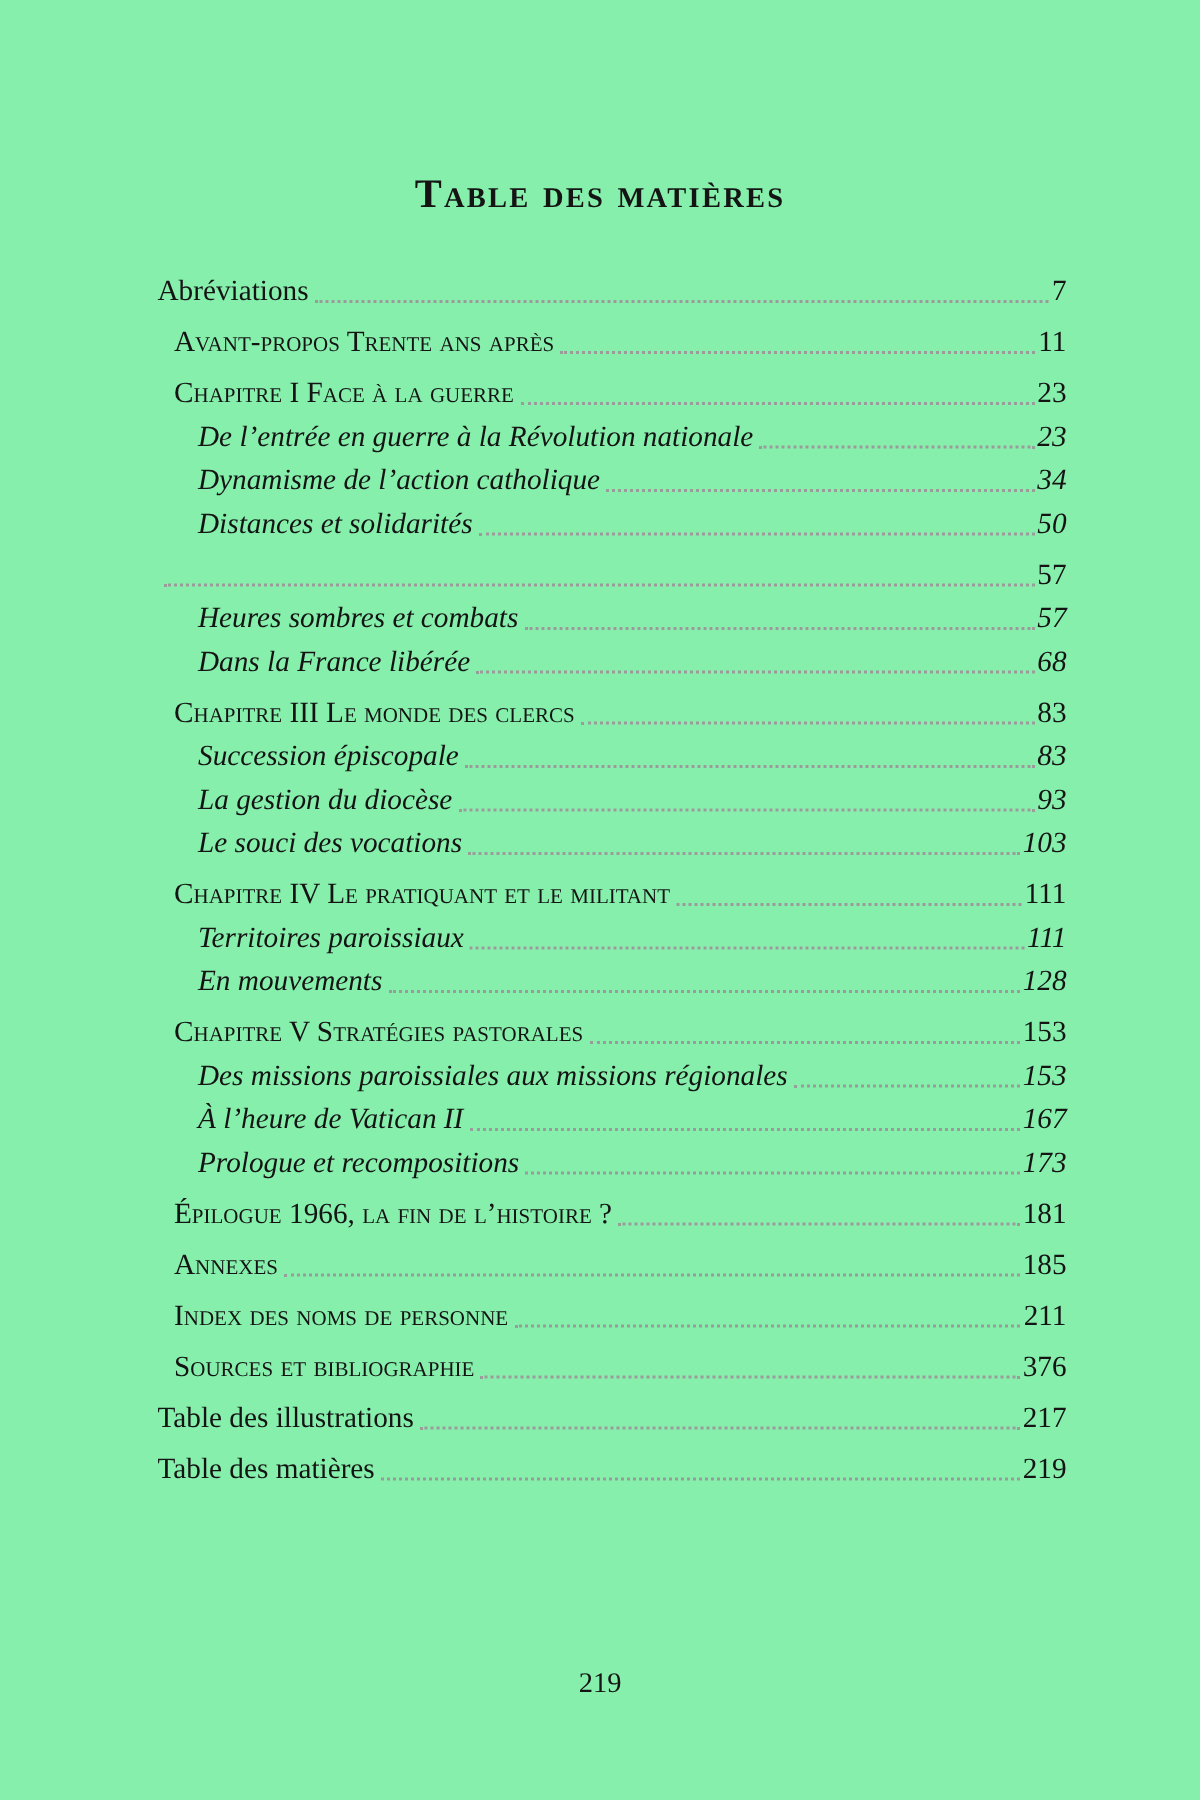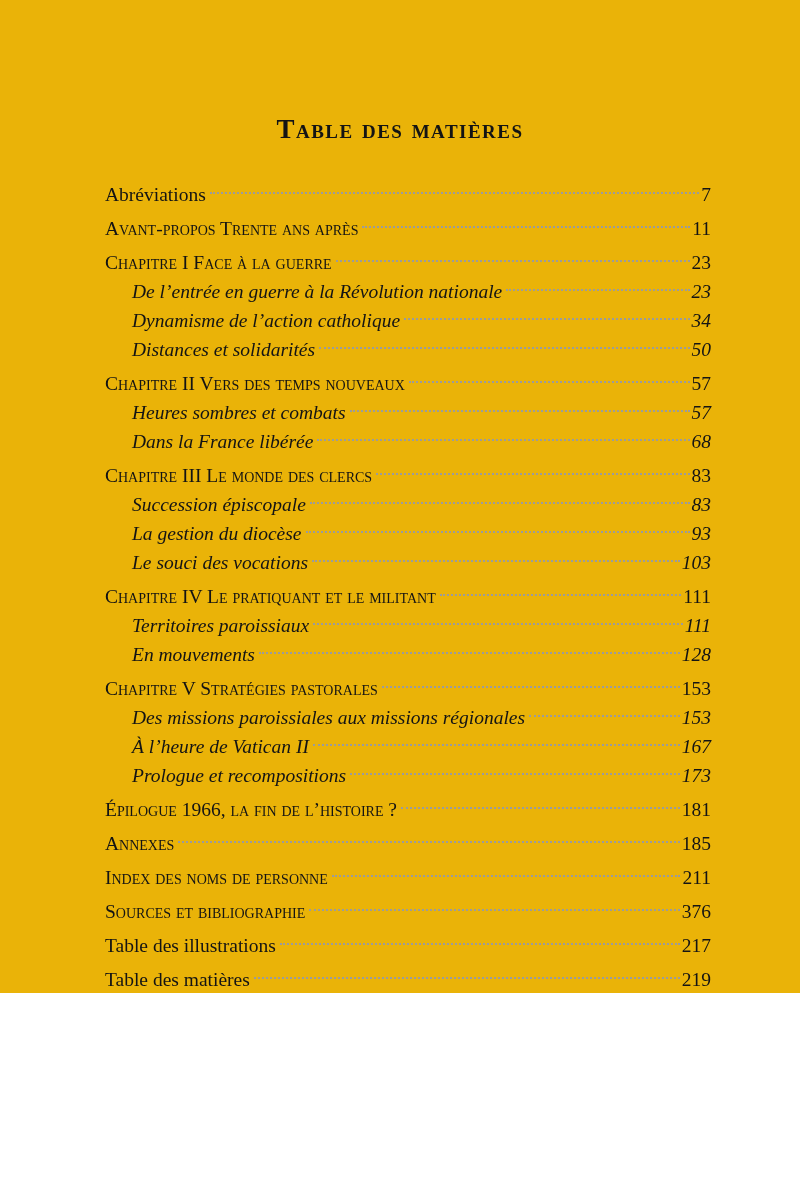--- a/index.html
+++ b/index.html
@@ -5,49 +5,49 @@
   html, body { margin: 0; padding: 0; }
   body {
     width: 800px; height: 1200px;
     background: #ffffff;
     font-family: "Liberation Serif", "DejaVu Serif", serif;
     color: #141414;
     -webkit-font-smoothing: antialiased;
   }
   .page {
     position: relative;
-    width: 800px; height: 993px;
-    background: #eab308;
+    width: 800px; height: 1200px;
+    background: #86efac;
     overflow: hidden;
   }
   .title {
     position: absolute;
     top: 114px; left: 0;
     width: 100%;
     text-align: center;
     font-size: 27px;
     font-weight: bold;
     font-variant: small-caps;
     letter-spacing: 1.5px;
   }
   .toc {
     position: absolute;
     top: 172px;
     left: 105px;
     width: 606px;
   }
   .row {
     display: flex;
-    align-items: center;
+    align-items: flex-end;
     font-size: 19.5px;
     line-height: 23px;
   }
   .row.top { margin-top: 11px; }
   .row.sub { margin-top: 6px; padding-left: 27px; font-style: italic; }
-  .row.caps .t { font-variant: small-caps; }
+  .row.caps .t { font-variant: small-caps; margin-left: 11px; }
   .t  { white-space: nowrap; }
   .p  { white-space: nowrap; }
   .leader {
     flex: 1;
     min-width: 16px;
     border-bottom: 2px dotted #9b9b9b;
     margin: 0 2px 4px 4px;
   }
   .folio {
     position: absolute;
@@ -97,21 +97,20 @@
       <span class="p">34</span>
     </div>
 
     <div class="row sub">
       <span class="t">Distances et solidarités</span>
       <span class="leader"></span>
       <span class="p">50</span>
     </div>
 
     <div class="row top caps">
-      <span class="t">Chapitre II Vers des temps nouveaux</span>
       <span class="leader"></span>
       <span class="p">57</span>
     </div>
 
     <div class="row sub">
       <span class="t">Heures sombres et combats</span>
       <span class="leader"></span>
       <span class="p">57</span>
     </div>
 

